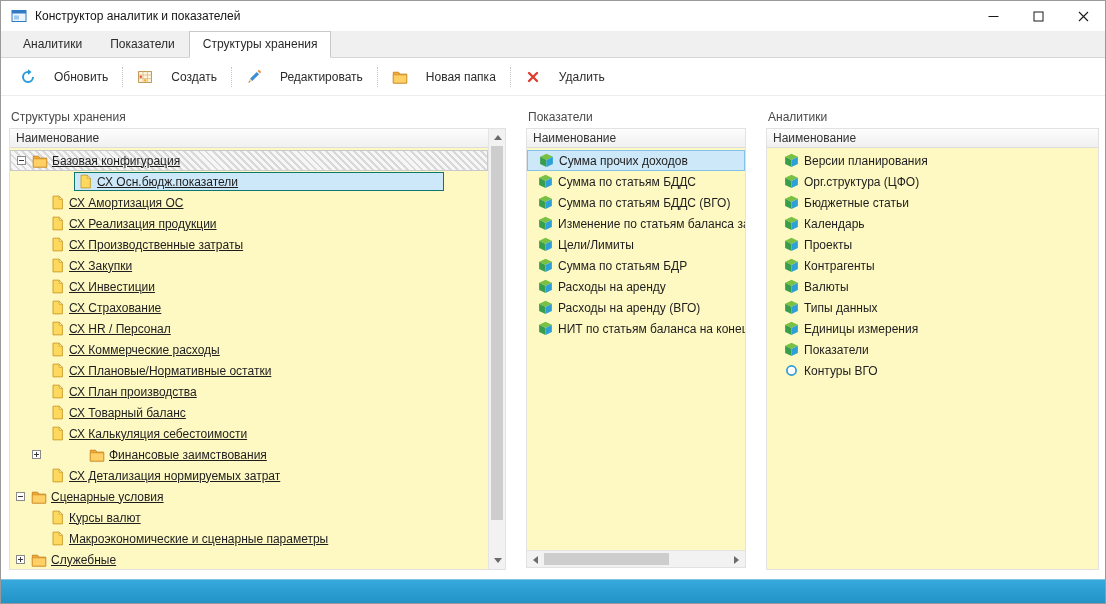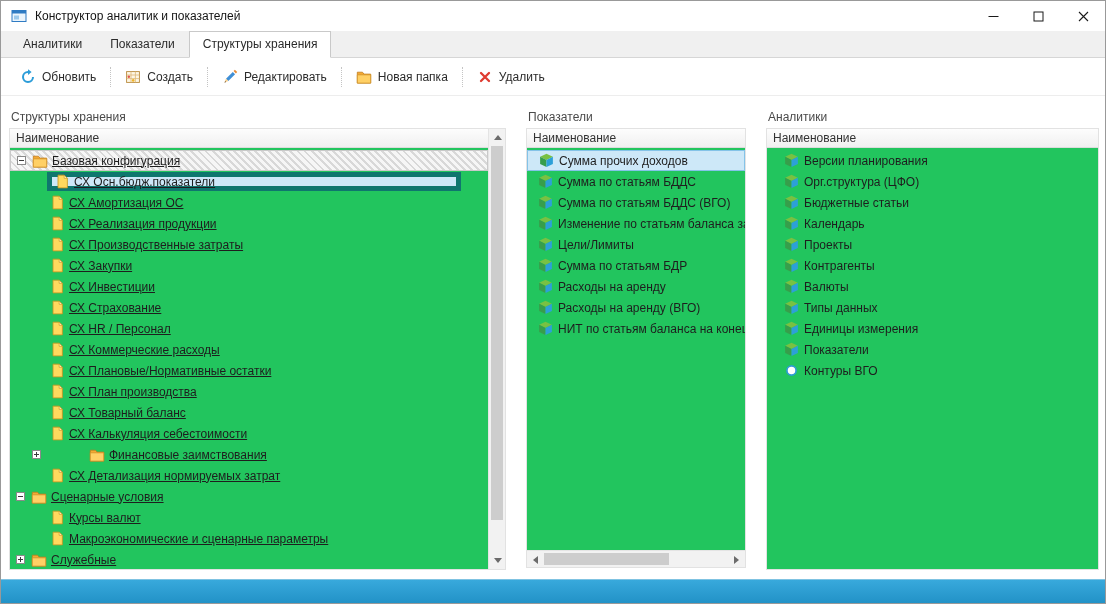--- a/index.html
+++ b/index.html
@@ -18,31 +18,31 @@
 
   
   .tabstrip { height:27px; flex:0 0 auto; background:#f0f0f0; border-bottom:1px solid #d6d6d6;
               display:flex; align-items:flex-end; padding-left:8px; }
   .tab { padding:5px 13px 6px; margin-bottom:-1px; border:1px solid transparent; color:#2b2b2b; }
   .tab.active { background:#fff; border-color:#c9c9c9; border-bottom-color:#fff; }
 
   
   .toolbar { height:38px; flex:0 0 auto; background:#fff; display:flex; align-items:center;
              padding:0 10px; border-bottom:1px solid #ededed; }
-  .tb-btn { display:flex; align-items:center; gap:6px; padding:4px 9px; color:#2b2b2b; }
+  .tb-btn { display:flex; align-items:center; gap:18px; padding:4px 9px; color:#2b2b2b; }
   .tb-sep { width:0; height:20px; border-left:1px dotted #c4c4c4; margin:0 5px; }
 
   
   .content { flex:1; position:relative; background:#fff; }
   .panel { position:absolute; top:12px; }
   .panel-title { height:20px; color:#4a4a4a; padding:2px 0 0 2px; }
   .panel-storage   { left:8px;   width:497px; }
   .panel-indicators{ left:525px; width:220px; }
   .panel-analytics { left:765px; width:333px; }
-  .listbox { border:1px solid #e2e2e2; background:#22c55e; overflow:hidden; }
+  .listbox { border:1px solid #e2e2e2; background:#fef9c3; overflow:hidden; }
   .left-box  { height:442px; display:flex; }
   .box-main  { flex:1; display:flex; flex-direction:column; min-width:0; }
   .mid-box   { height:440px; display:flex; flex-direction:column; }
   .right-box { height:442px; display:flex; flex-direction:column; }
   .col-header { height:19px; flex:0 0 auto; background:linear-gradient(#fdfdfd,#f0f0f0);
                 border-bottom:1px solid #dcdcdc; display:flex; align-items:center;
                 padding-left:6px; color:#333; }
   .tree, .list { flex:1; padding-top:2px; overflow:hidden; }
 
   .row { height:21px; display:flex; align-items:center; white-space:nowrap; overflow:hidden; }
@@ -50,21 +50,21 @@
   .hatched { background-color:#f6f6f6;
              background-image:repeating-linear-gradient(45deg, rgba(110,110,110,.22) 0,
                rgba(110,110,110,.22) 2px, transparent 2px, transparent 5px);
              border:1px solid #c9c9c9; }
   .expander { width:9px; height:9px; border:1px solid #8a8a8a; background:#fff; position:relative;
               flex:0 0 auto; margin-right:4px; }
   .expander::before { content:""; position:absolute; left:1px; right:1px; top:3px; height:1px; background:#3a3a3a; }
   .expander.plus::after { content:""; position:absolute; top:1px; bottom:1px; left:3px; width:1px; background:#3a3a3a; }
   .item-inner { display:inline-flex; align-items:center; height:19px; padding:0 3px 0 2px; }
   .item-inner .lbl { padding-left:4px;text-decoration:underline; }
-  .item-inner.selected { background:#cde8f8; border:5px solid #0f766e; width:414px; }
+  .item-inner.selected { background:#cde8f8; border:1px solid #0f766e; width:370px;margin-left:27px; }
 
   .icon { display:inline-flex; align-items:center; justify-content:center; width:16px; height:16px; flex:0 0 auto; }
   .icon svg { display:block; }
 
   .list-row { padding:0 3px 0 10px; }
   .list-row .lbl { padding-left:5px; }
   .list-row.selected { background:#cde8f8; border:1px solid #84c3e8; }
   .right-box .list-row { padding-left:16px; }
 
   

